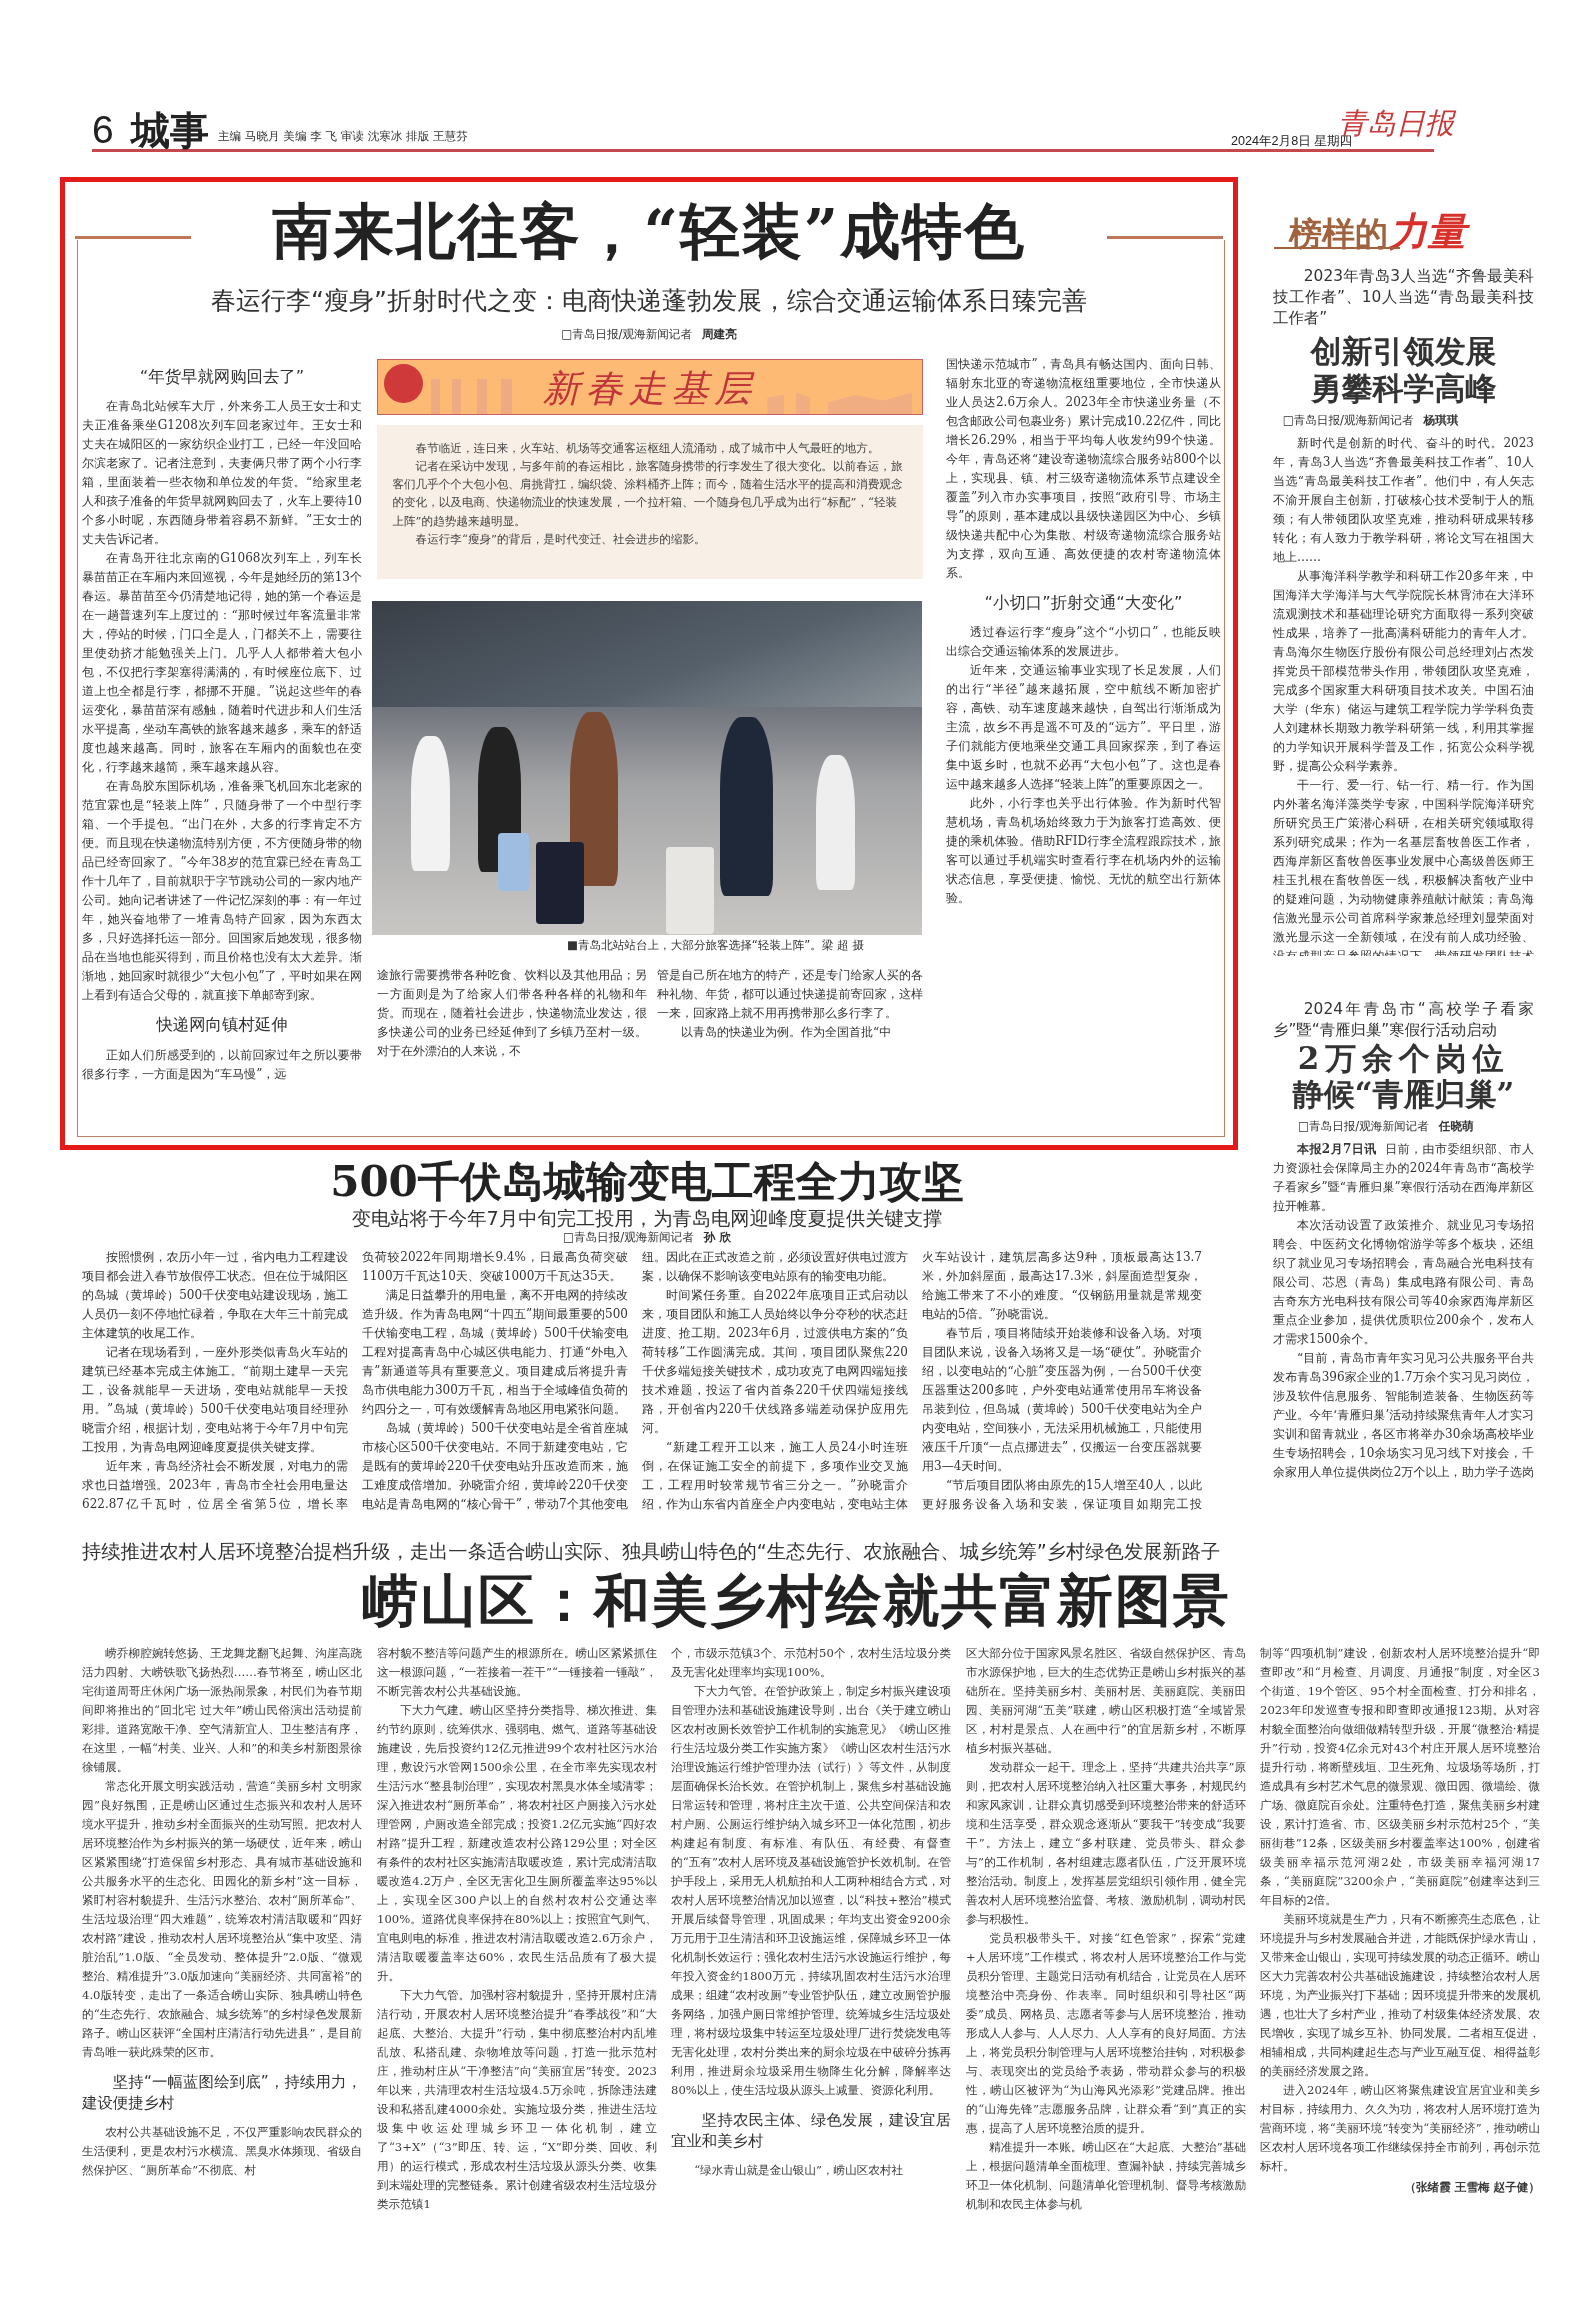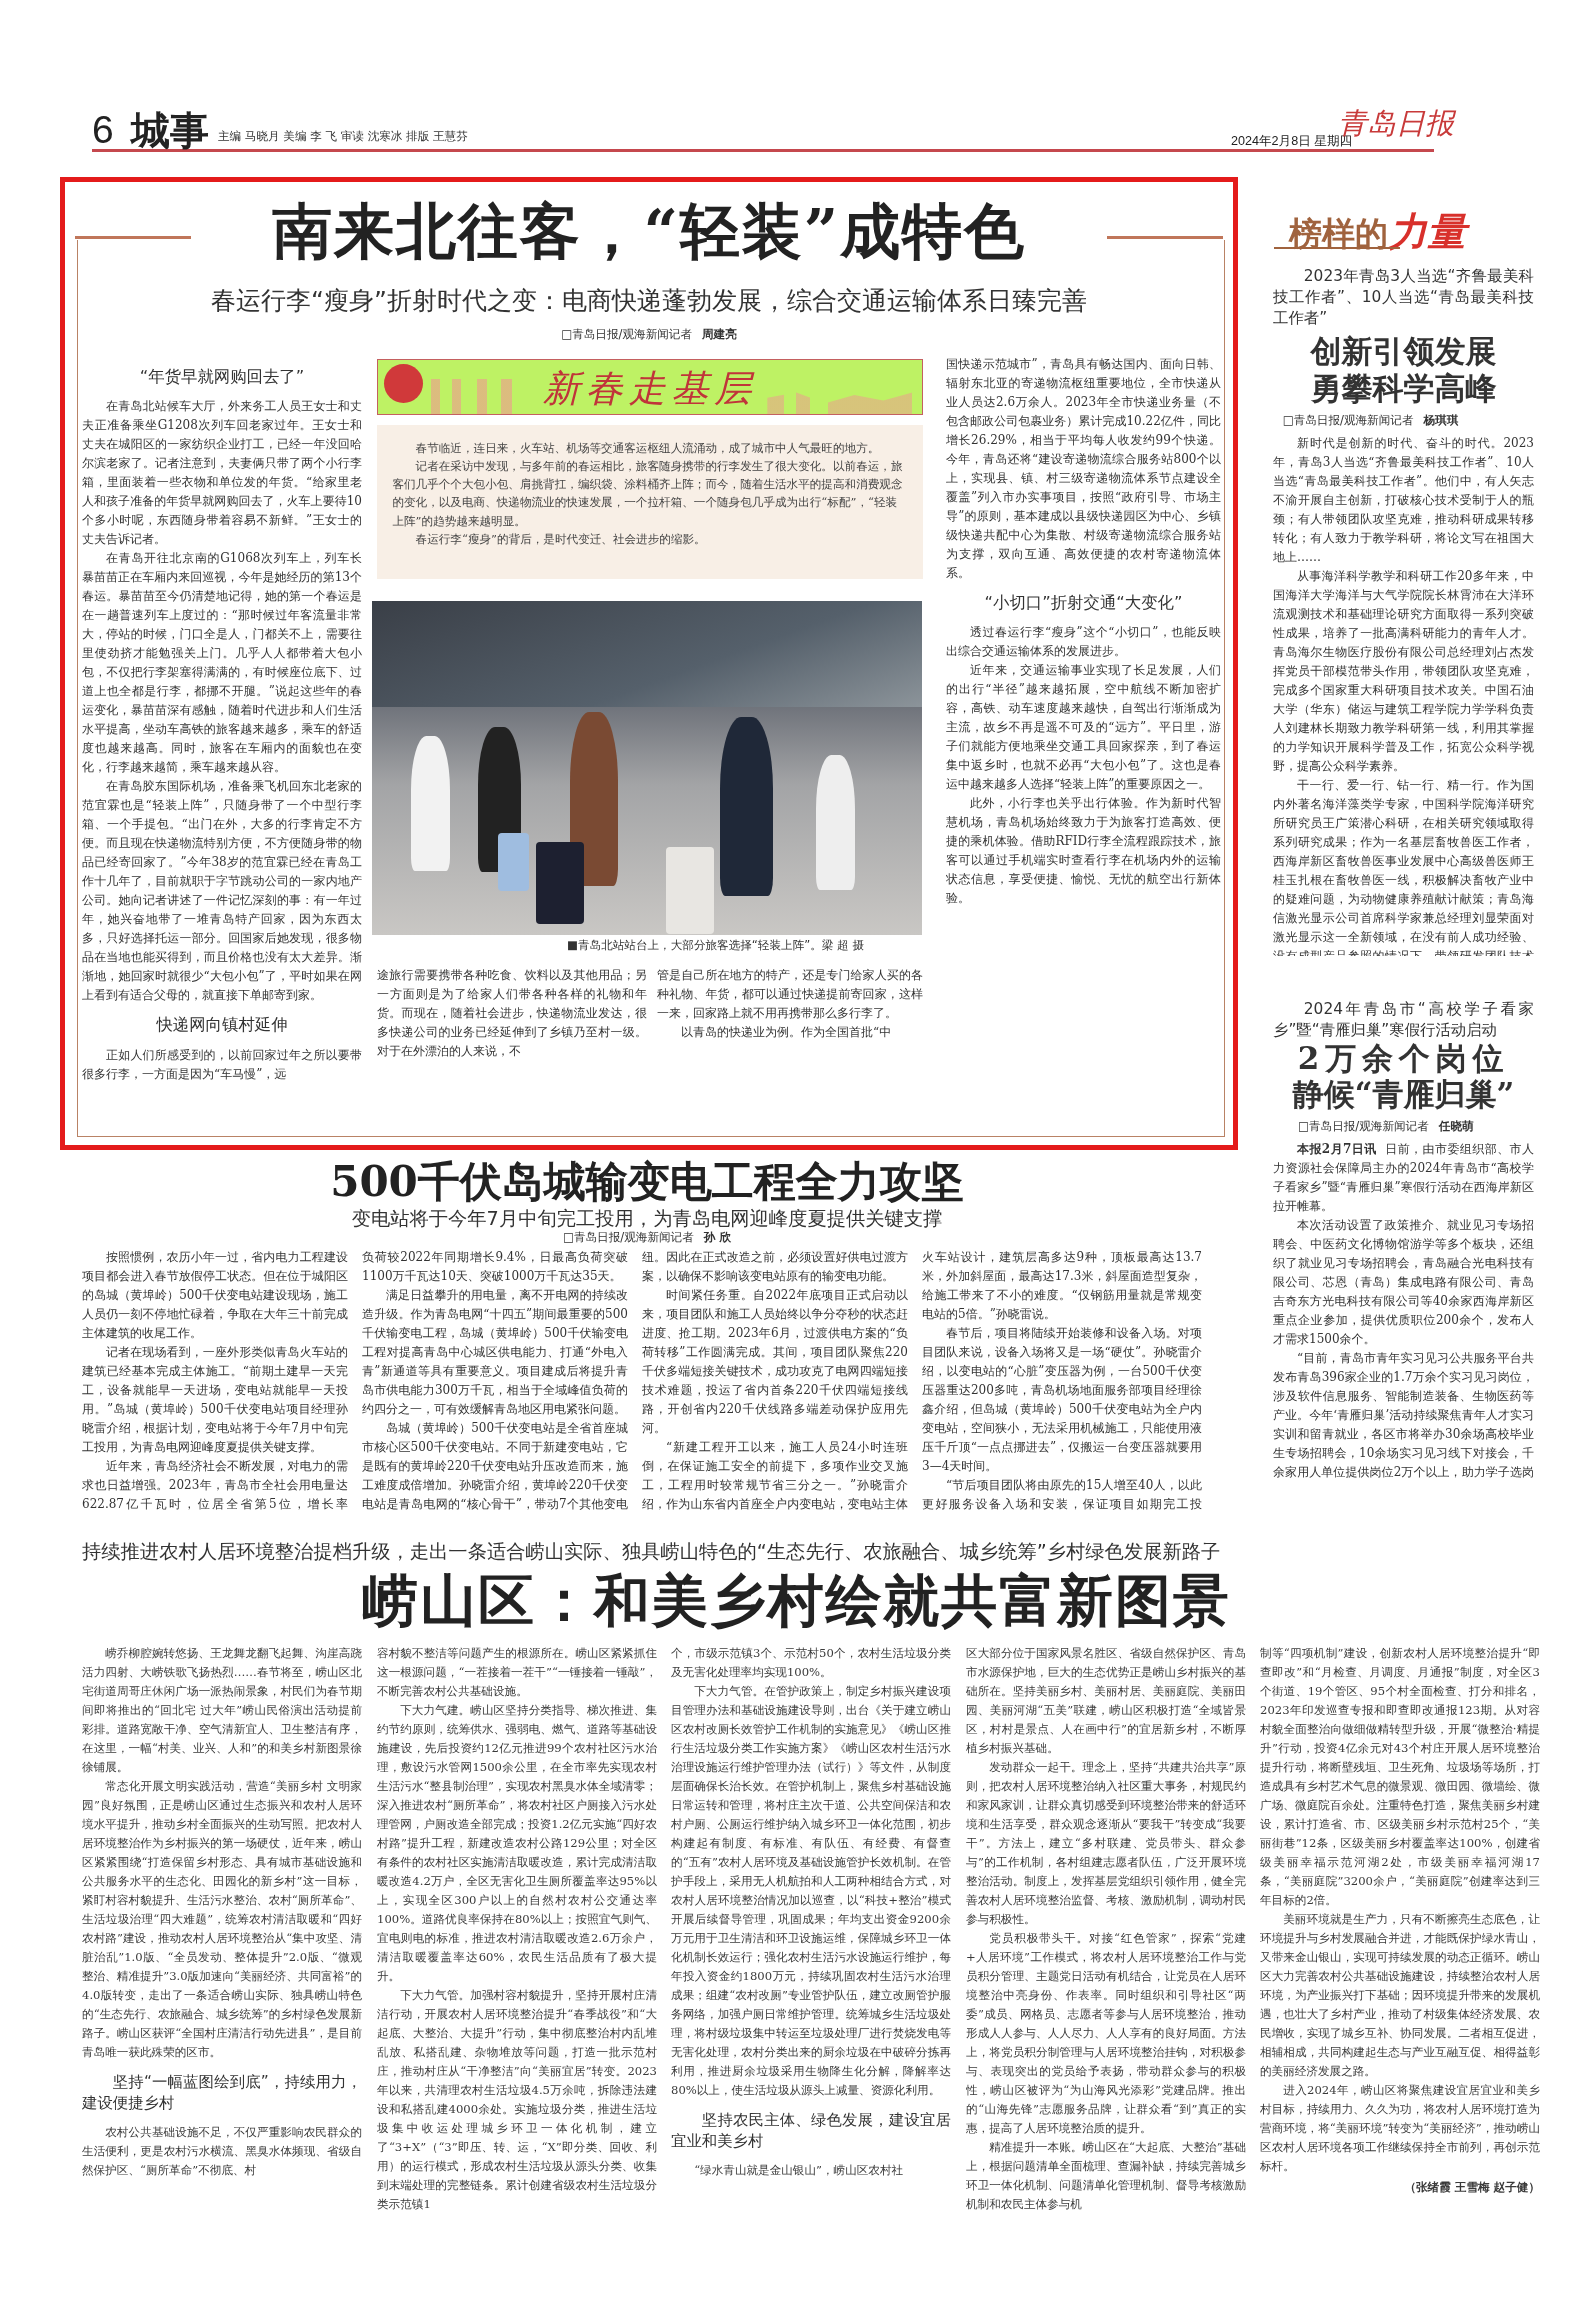--- a/index.html
+++ b/index.html
@@ -18,21 +18,21 @@
   .title-rule-l { position: absolute; left: 9.7px; top: 54px; width: 116px; height: 2.9px; background: #c0765a; }
   .title-rule-r { position: absolute; right: 9.7px; top: 54px; width: 116px; height: 2.9px; background: #c0765a; }
   .feature-sub { position: absolute; left: 0; right: 0; top: 102px; text-align: center; font-family: "DejaVu Sans", sans-serif; font-size: 25px; color: #333; }
   .byline { font-family: "DejaVu Sans", sans-serif; font-size: 11.6px; color: #333; text-align: center; }
   .byline b { margin-left: 10px; }
 
   .col { position: absolute; font-size: 12px; line-height: 19px; color: #333; text-align: justify; }
   .col p { text-indent: 2em; }
   .col h4 { font-family: "DejaVu Sans", sans-serif; font-weight: normal; font-size: 16.4px; text-align: center; margin: 9.7px 0 11.6px; color: #333; }
 
-  .banner { left: 377px; top: 359px; width: 546px; height: 56px; background: #bef264; border: 1px solid #c46060; }
+  .banner { left: 377px; top: 359px; width: 546px; height: 56px; background: #fdba74; border: 1px solid #c46060; }
   .banner-title { position: absolute; left: 0; right: 0; top: 3.9px; text-align: center; font-family: "DejaVu Serif", serif; font-style: italic; font-size: 37px; color: #c0343a; letter-spacing: 5.8px; }
   .lantern { position: absolute; left: 5.8px; top: 3.9px; width: 39px; height: 39px; border-radius: 50%; background: #d0393a; }
   .skyline-l { position: absolute; left: 53px; bottom: 0; width: 116px; height: 35px; background: linear-gradient(90deg, #e8a58a 0 8%, transparent 8% 18%, #e8a58a 18% 26%, transparent 26% 40%, #e8a58a 40% 48%, transparent 48% 60%, #e8a58a 60% 70%, transparent 70%); opacity: .7; }
   .skyline-r { position: absolute; right: 9.7px; bottom: 0; width: 145px; height: 27px; background: linear-gradient(90deg, #e8a58a 0 12%, transparent 12% 20%, #e8a58a 20% 30%, transparent 30% 42%, #e8a58a 42% 100%); opacity: .6; clip-path: polygon(0 40%, 20% 20%, 40% 60%, 60% 30%, 80% 50%, 100% 20%, 100% 100%, 0 100%); }
 
   .intro-box { left: 377px; top: 425px; width: 546px; height: 154px; background: #f8efe6; padding: 13.5px 15.4px; font-size: 11.6px; line-height: 18.3px; color: #444; }
   .intro-box p { text-indent: 2em; }
 
   .photo { left: 372px; top: 601px; width: 550px; height: 334px; background: linear-gradient(180deg, #4a4f58 0%, #6c7078 30%, #a3a4a6 55%, #c9c7c4 100%); overflow: hidden; }
   .photo .roof { position: absolute; left: 0; top: 0; width: 100%; height: 106px; background: linear-gradient(160deg, #3a3f47 0%, #55606b 60%, #8c949a 100%); }
@@ -176,21 +176,21 @@
     <p style="text-indent: 2em;">满足日益攀升的用电量，离不开电网的持续改造升级。作为青岛电网“十四五”期间最重要的500千伏输变电工程，岛城（黄埠岭）500千伏输变电工程对提高青岛中心城区供电能力、打通“外电入青”新通道等具有重要意义。项目建成后将提升青岛市供电能力300万千瓦，相当于全域峰值负荷的约四分之一，可有效缓解青岛地区用电紧张问题。</p>
     <p style="text-indent: 2em;">岛城（黄埠岭）500千伏变电站是全省首座城市核心区500千伏变电站。不同于新建变电站，它是既有的黄埠岭220千伏变电站升压改造而来，施工难度成倍增加。孙晓雷介绍，黄埠岭220千伏变电站是青岛电网的“核心骨干”，带动7个其他变电站，是电力入青的核心枢</p>
   </div>
 <div class="col" style="left:642px;top:1248px;width:266px;height:266px;overflow:hidden;">
     <p style="text-indent:0">纽。因此在正式改造之前，必须设置好供电过渡方案，以确保不影响该变电站原有的输变电功能。</p>
     <p style="text-indent: 2em;">时间紧任务重。自2022年底项目正式启动以来，项目团队和施工人员始终以争分夺秒的状态赶进度、抢工期。2023年6月，过渡供电方案的“负荷转移”工作圆满完成。其间，项目团队聚焦220千伏多端短接关键技术，成功攻克了电网四端短接技术难题，投运了省内首条220千伏四端短接线路，开创省内220千伏线路多端差动保护应用先河。</p>
     <p style="text-indent: 2em;">“新建工程开工以来，施工人员24小时连班倒，在保证施工安全的前提下，多项作业交叉施工，工程用时较常规节省三分之一。”孙晓雷介绍，作为山东省内首座全户内变电站，变电站主体建筑为了与城区风貌更好融合，仿照青岛</p>
   </div>
 <div class="col" style="left:922px;top:1248px;width:280px;height:266px;overflow:hidden;">
     <p style="text-indent:0">火车站设计，建筑层高多达9种，顶板最高达13.7米，外加斜屋面，最高达17.3米，斜屋面造型复杂，给施工带来了不小的难度。“仅钢筋用量就是常规变电站的5倍。”孙晓雷说。</p>
-    <p style="text-indent: 2em;">春节后，项目将陆续开始装修和设备入场。对项目团队来说，设备入场将又是一场“硬仗”。孙晓雷介绍，以变电站的“心脏”变压器为例，一台500千伏变压器重达200多吨，青岛机场地面服务部项目经理徐鑫介绍，但岛城（黄埠岭）500千伏变电站为全户内变电站，空间狭小，无法采用机械施工，只能使用液压千斤顶“一点点挪进去”，仅搬运一台变压器就要用3—4天时间。</p>
+    <p style="text-indent: 2em;">春节后，项目将陆续开始装修和设备入场。对项目团队来说，设备入场将又是一场“硬仗”。孙晓雷介绍，以变电站的“心脏”变压器为例，一台500千伏变压器重达200多吨，户外变电站通常使用吊车将设备吊装到位，但岛城（黄埠岭）500千伏变电站为全户内变电站，空间狭小，无法采用机械施工，只能使用液压千斤顶“一点点挪进去”，仅搬运一台变压器就要用3—4天时间。</p>
     <p style="text-indent: 2em;">“节后项目团队将由原先的15人增至40人，以此更好服务设备入场和安装，保证项目如期完工投用。”孙晓雷表示。</p>
   </div>
 
 <div class="abs laoshan-kicker">持续推进农村人居环境整治提档升级，走出一条适合崂山实际、独具崂山特色的“生态先行、农旅融合、城乡统筹”乡村绿色发展新路子</div>
 <div class="abs laoshan-title">崂山区：和美乡村绘就共富新图景</div>
 
 <div class="bottom-col" style="left:82px;top:1644px;width:280px;height:657px;overflow:hidden;">
   <p>崂乔柳腔婉转悠扬、王龙舞龙翻飞起舞、沟崖高跷活力四射、大崂铁歌飞扬热烈……春节将至，崂山区北宅街道周哥庄休闲广场一派热闹景象，村民们为春节期间即将推出的“回北宅 过大年”崂山民俗演出活动提前彩排。道路宽敞干净、空气清新宜人、卫生整洁有序，在这里，一幅“村美、业兴、人和”的和美乡村新图景徐徐铺展。</p>
   <p>常态化开展文明实践活动，营造“美丽乡村 文明家园”良好氛围，正是崂山区通过生态振兴和农村人居环境水平提升，推动乡村全面振兴的生动写照。把农村人居环境整治作为乡村振兴的第一场硬仗，近年来，崂山区紧紧围绕“打造保留乡村形态、具有城市基础设施和公共服务水平的生态化、田园化的新乡村”这一目标，紧盯村容村貌提升、生活污水整治、农村“厕所革命”、生活垃圾治理“四大难题”，统筹农村清洁取暖和“四好农村路”建设，推动农村人居环境整治从“集中攻坚、清脏治乱”1.0版、“全员发动、整体提升”2.0版、“微观整治、精准提升”3.0版加速向“美丽经济、共同富裕”的4.0版转变，走出了一条适合崂山实际、独具崂山特色的“生态先行、农旅融合、城乡统筹”的乡村绿色发展新路子。崂山区获评“全国村庄清洁行动先进县”，是目前青岛唯一获此殊荣的区市。</p>
   <h4>坚持“一幅蓝图绘到底”，持续用力，建设便捷乡村</h4>

